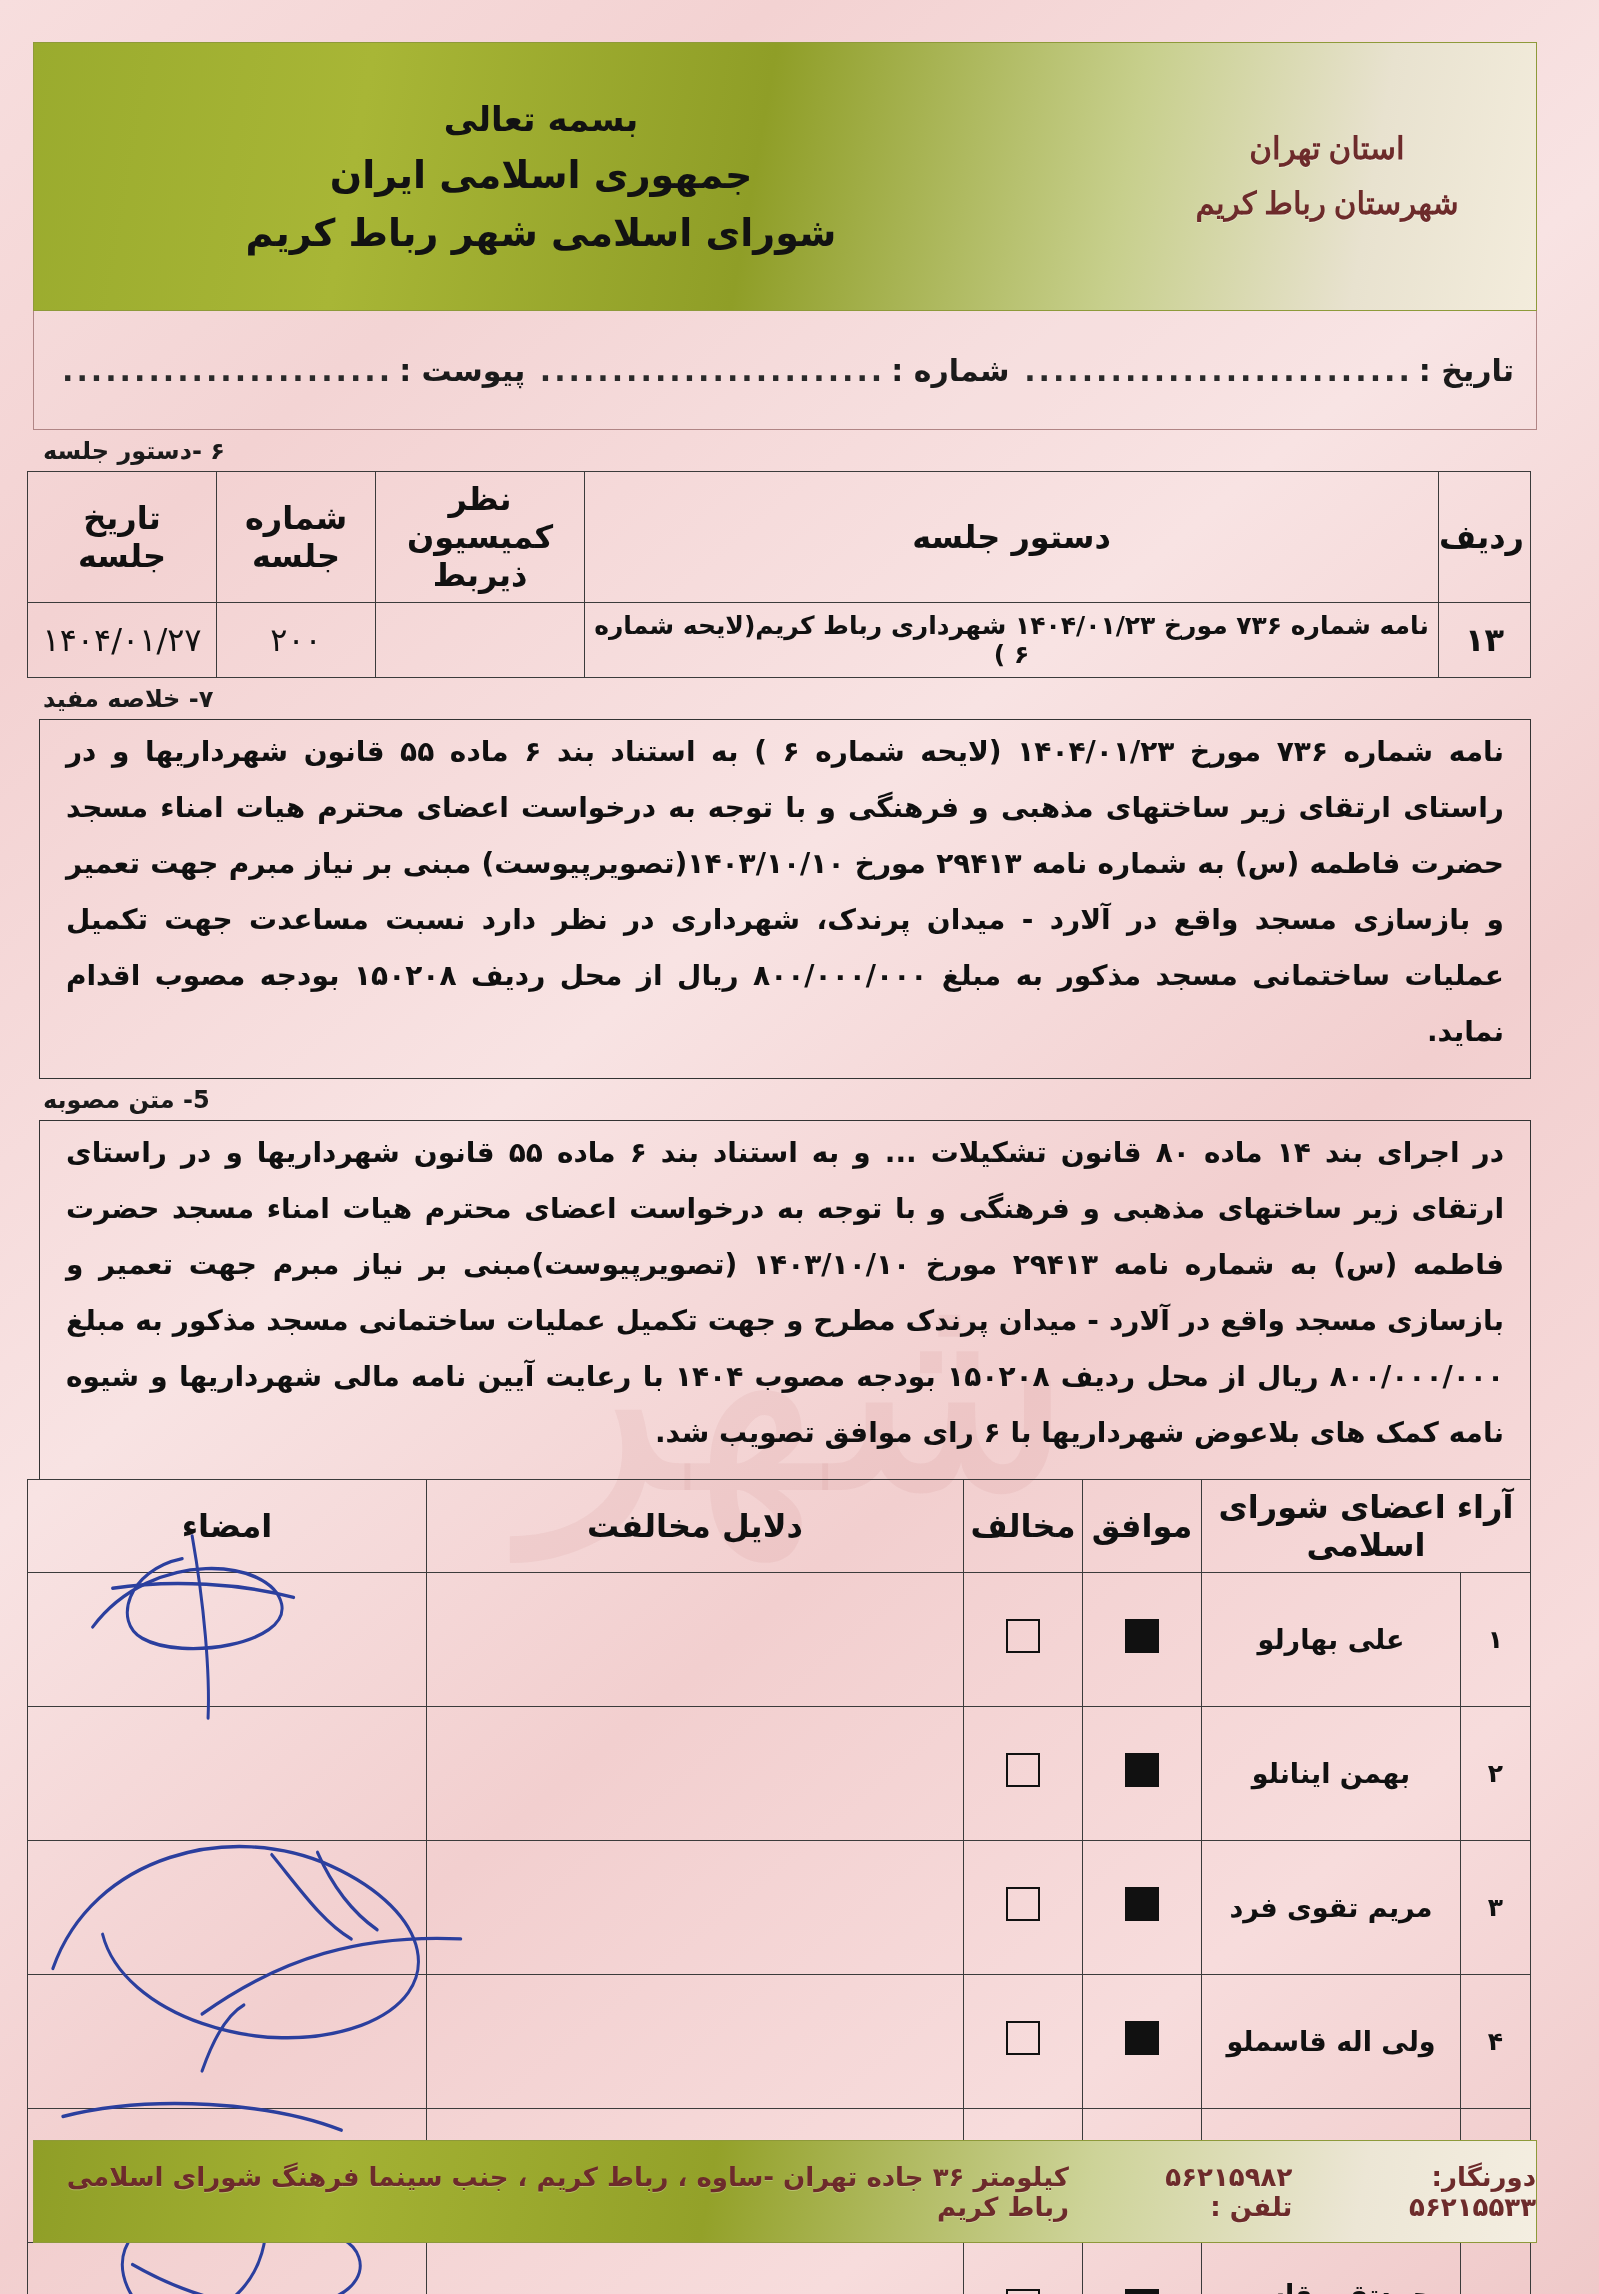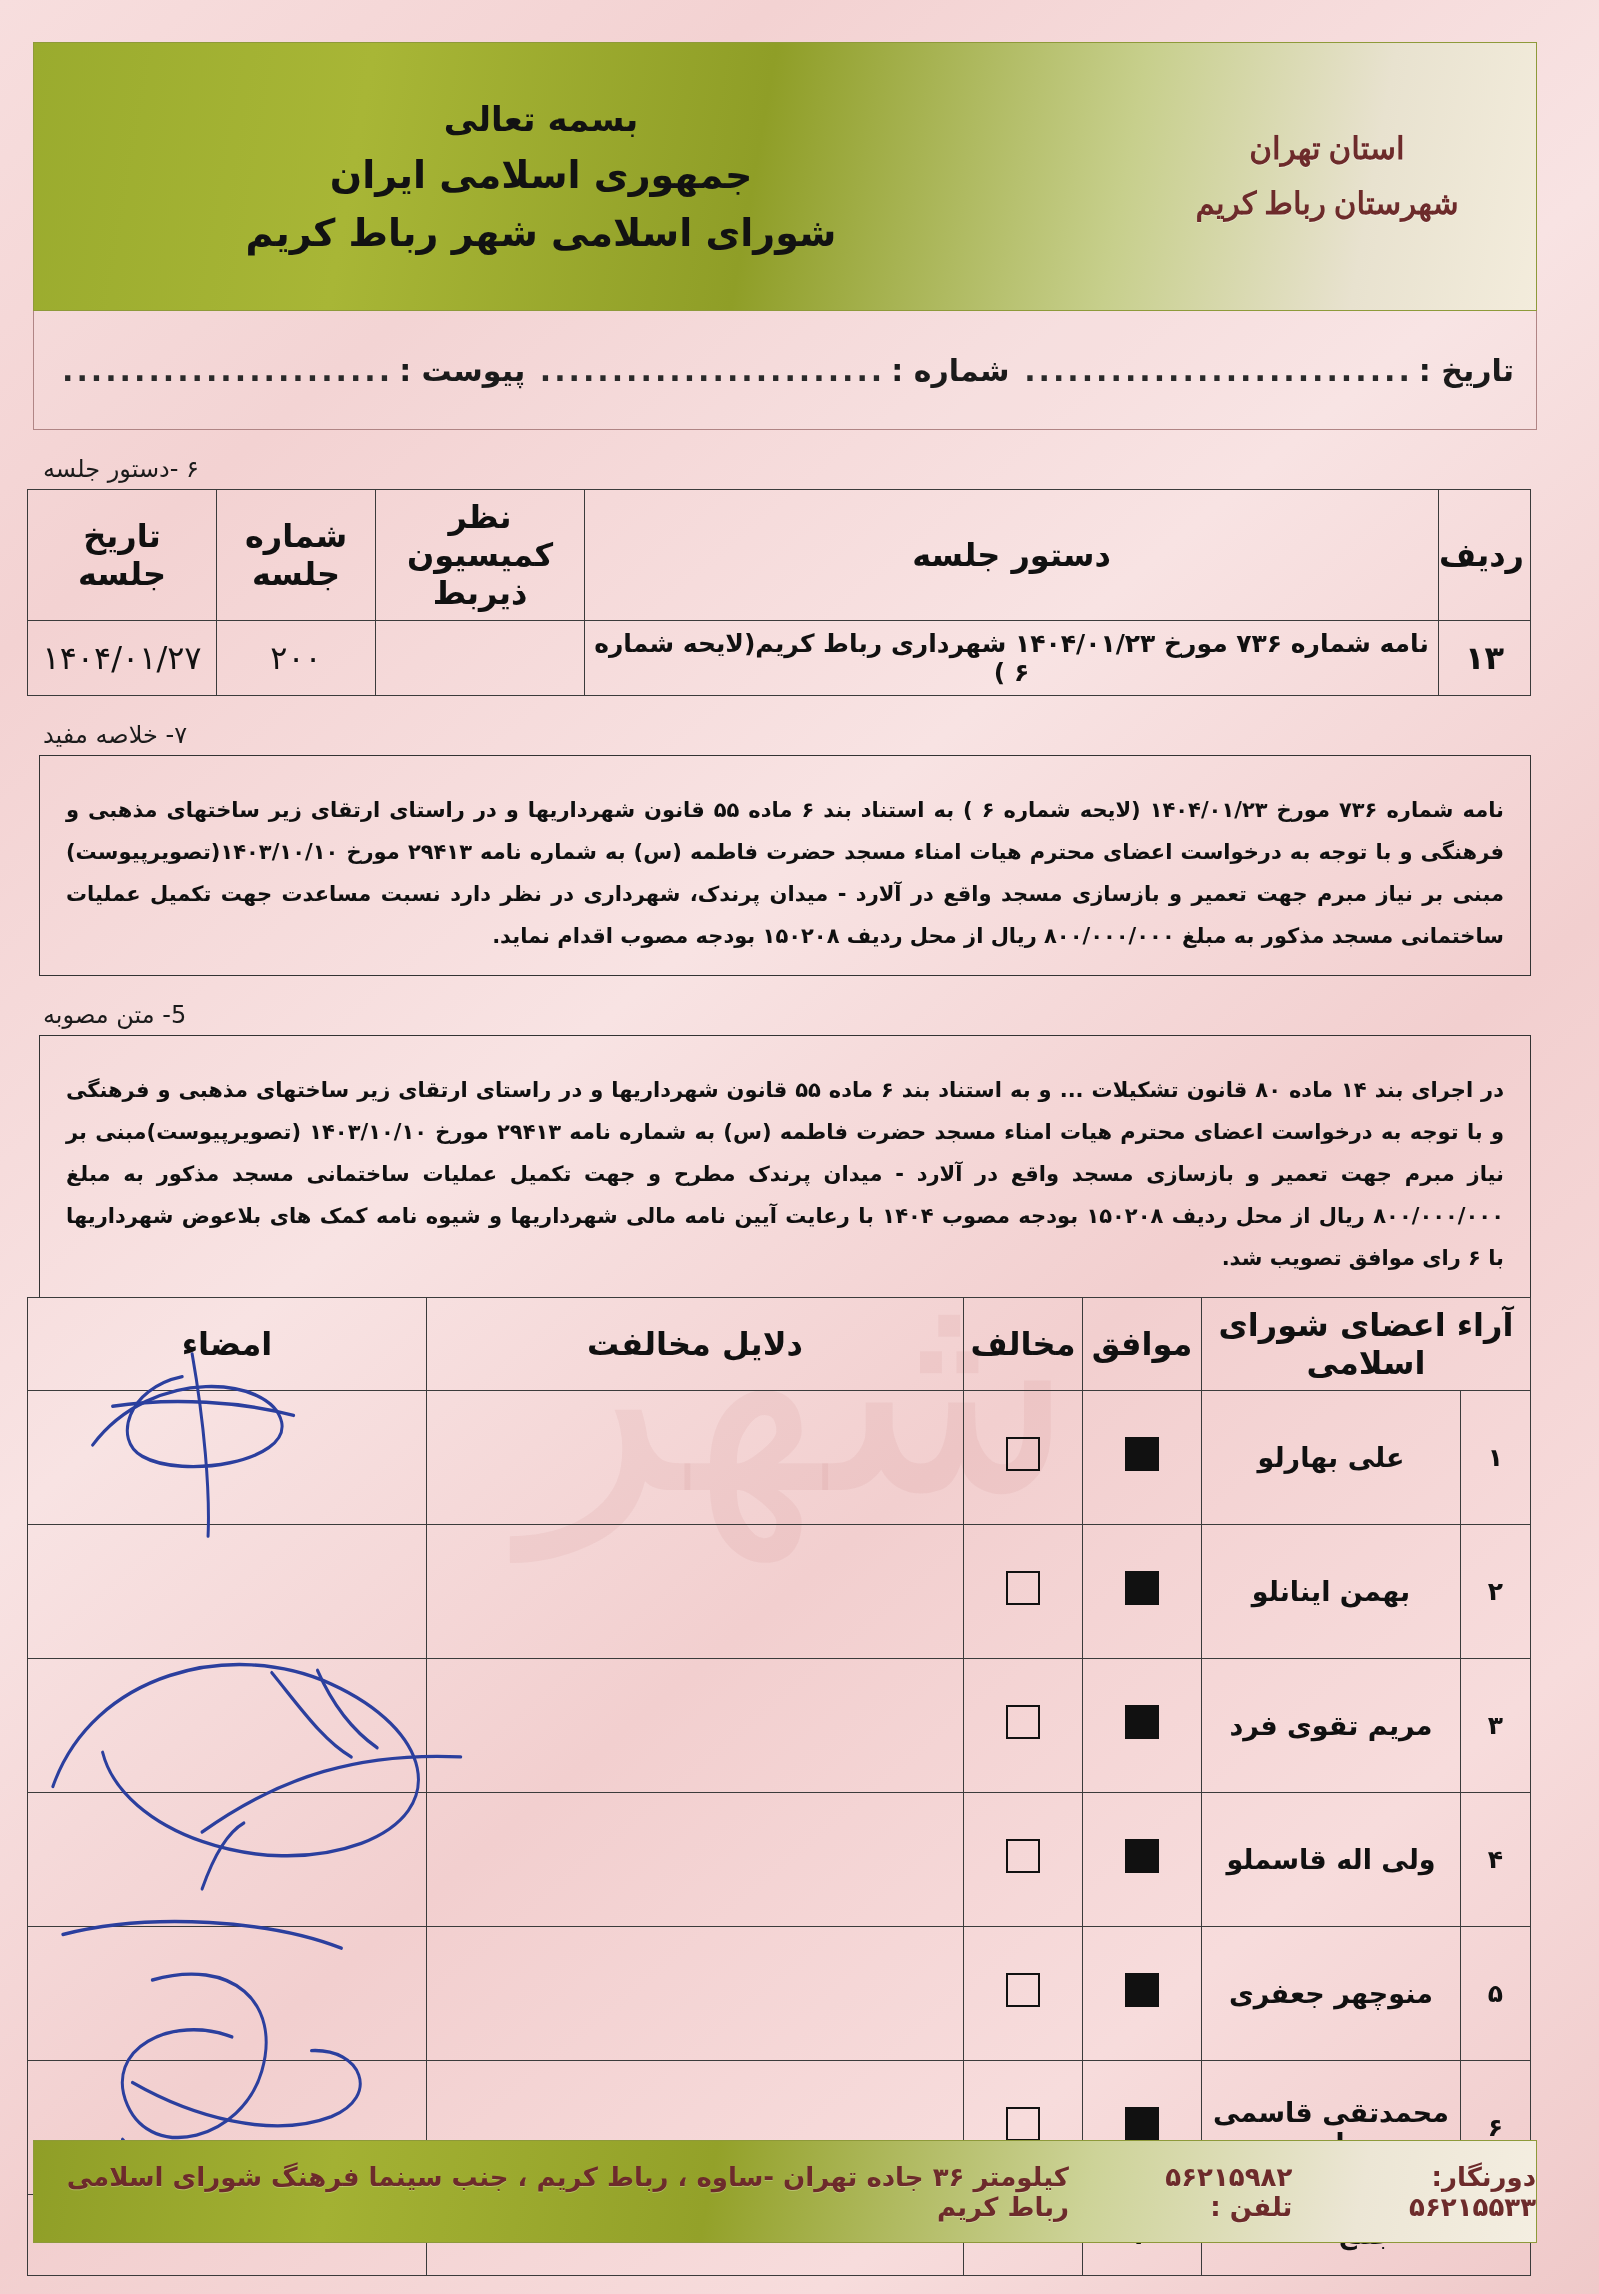--- a/index.html
+++ b/index.html
@@ -102,24 +102,23 @@
     letter-spacing: 3px;
     color: #2a2a2a;
     margin: 0 6px;
   }
   .meta-gap { width: 42px; }
 
   
   .section-label {
     text-align: left;
     font-size: 24px;
-    font-weight: normal;
+    font-weight: bold;
     color: #1b1b1b;
     padding: 7px 6px 6px 10px;
-    margin-top: 18px;
   }
   table.grid {
     width: 100%;
     border-collapse: collapse;
     table-layout: fixed;
   }
   table.grid th, table.grid td {
     border: 1px solid #3b3b3b;
     text-align: center;
     font-size: 32px;
@@ -130,24 +129,24 @@
 
   
   .agenda { margin: 0 6px; width: calc(100% - 12px); }
   .agenda td.cell-text { font-size: 25px; font-weight: bold; }
   .agenda td.num, .agenda th { font-weight: bold; }
 
   
   .textbox {
     border: 1px solid #333;
     margin: 0 6px;
-    padding: 33px 26px 18px 26px;
+    padding: 4px 26px 18px 26px;
     box-sizing: border-box;
     text-align: justify;
-    font-size: 21px;
+    font-size: 28px;
     line-height: 2.0;
     font-weight: bold;
     color: #101010;
   }
   .textbox p { margin: 0; text-align: justify; text-align-last: right; }
 
   
   .votes { margin: 0 6px; width: calc(100% - 12px); }
   .votes th {
     font-size: 23px;

